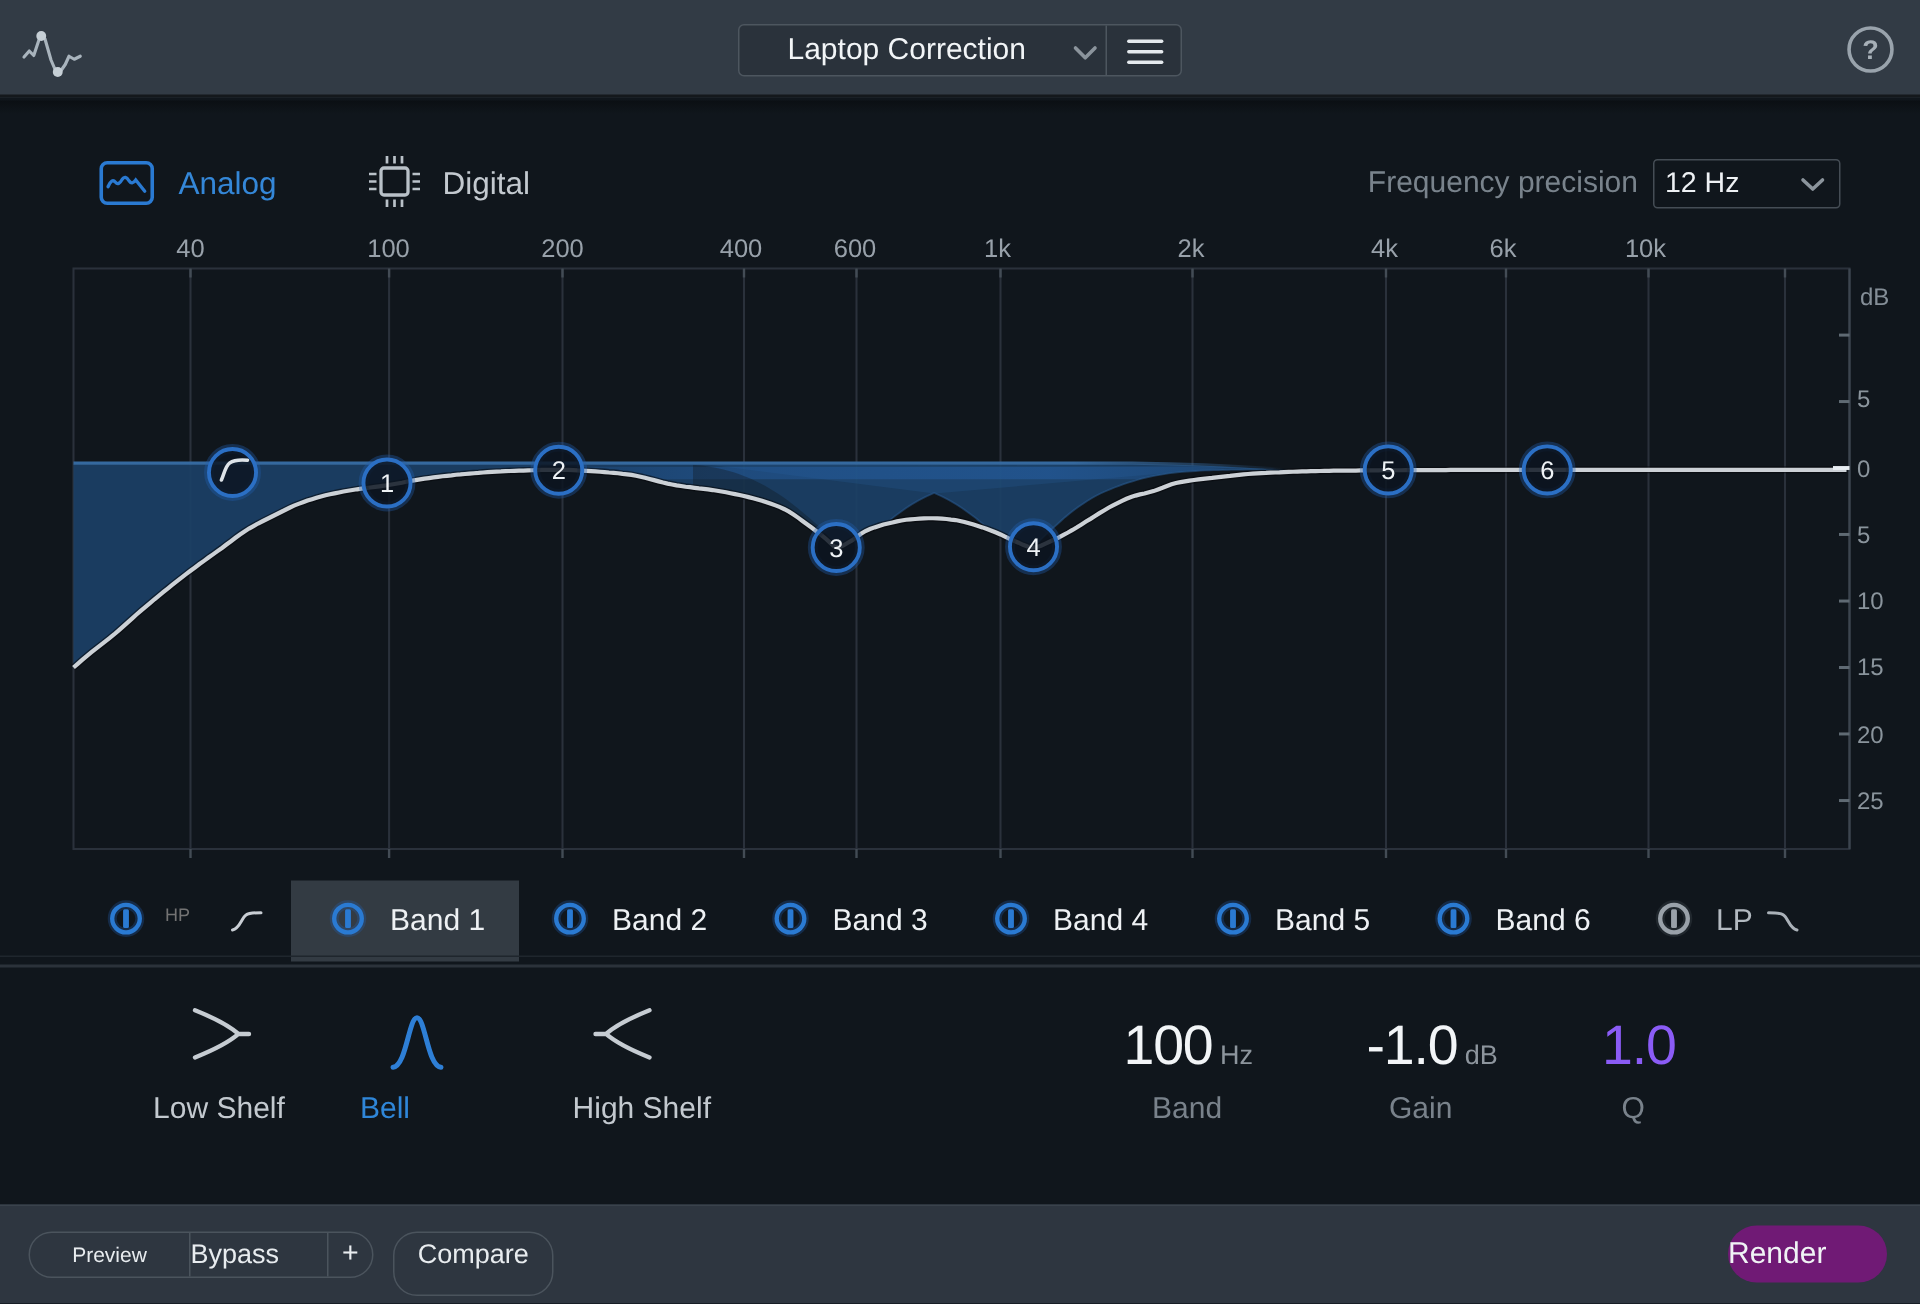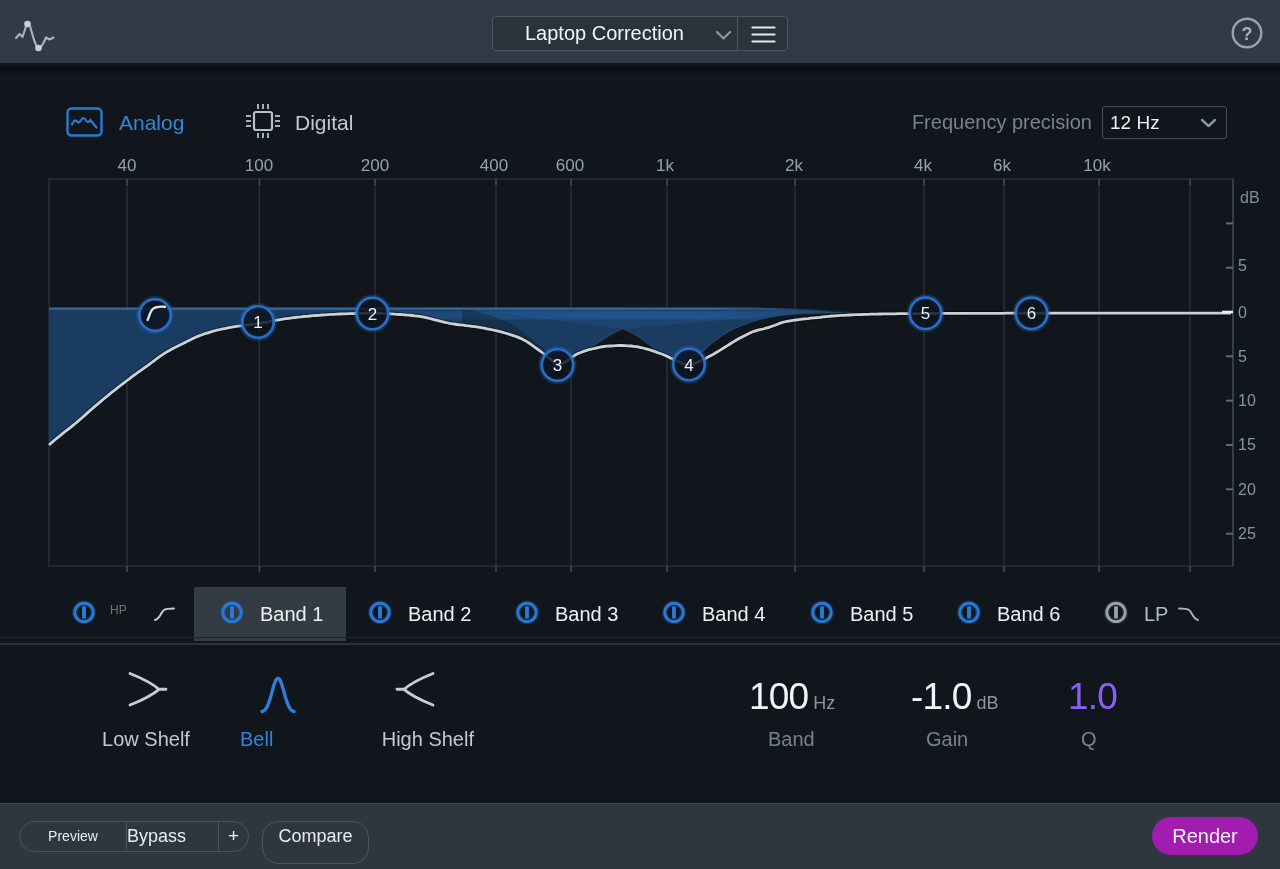--- a/index.html
+++ b/index.html
@@ -252,12 +252,12 @@
 <div class="abs" style="left:1068px;top:676px;white-space:nowrap"><span style="color:#8b5cf6;font-size:37px;letter-spacing:-0.8px">1.0</span><span style="color:#8d959d;font-size:18px">&nbsp;</span></div>
 <div class="abs" style="left:1081px;top:728px;color:#79828b;font-size:20px">Q</div>
 
 <div class="abs" style="left:0;top:803px;width:1280px;height:66px;background:#2e3640;border-top:1px solid #3a434c"></div>
 <div class="abs" style="left:19px;top:821px;width:230px;height:31px;border:1px solid #4b545d;border-radius:16px;display:flex">
 <div style="width:107px;text-align:center;line-height:29px;color:#e8ecef;font-size:14px;border-right:1px solid #4b545d">Preview</div>
 <div style="width:92px;line-height:29px;color:#e8ecef;font-size:18px;border-right:1px solid #4b545d">Bypass</div>
 <div style="flex:1;text-align:center;line-height:28px;color:#e8ecef;font-size:19px">+</div>
   </div>
 <div class="abs" style="left:262px;top:821px;width:107px;height:43px;border:1px solid #4b545d;border-radius:16px;text-align:center;line-height:29px;color:#e8ecef;font-size:18px">Compare</div>
-<div class="abs" style="left:1152px;top:817px;width:106px;height:38px;background:#a21caf;border-radius:19px;text-align:center;line-height:38px;color:#f0f3f5;font-size:20px">Render</div>
+<div class="abs" style="left:1152px;top:817px;width:106px;height:38px;background:#701a75;border-radius:19px;text-align:left;line-height:38px;color:#f0f3f5;font-size:20px">Render</div>
 </body></html>

